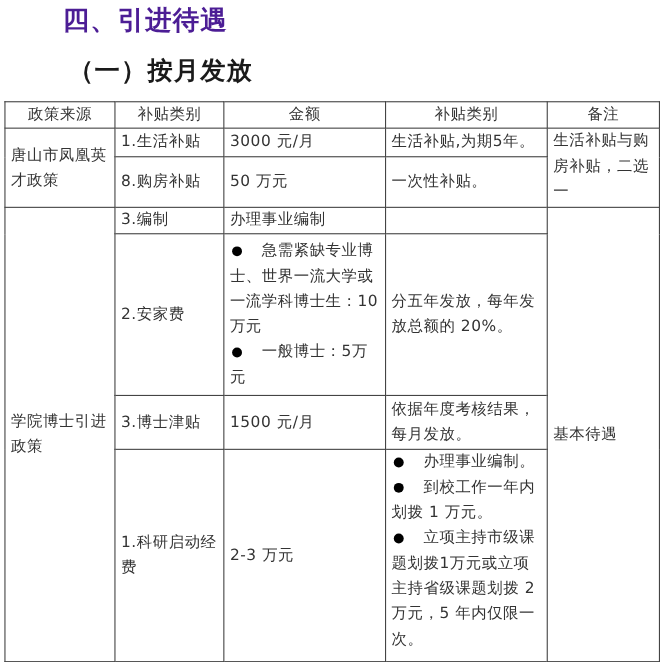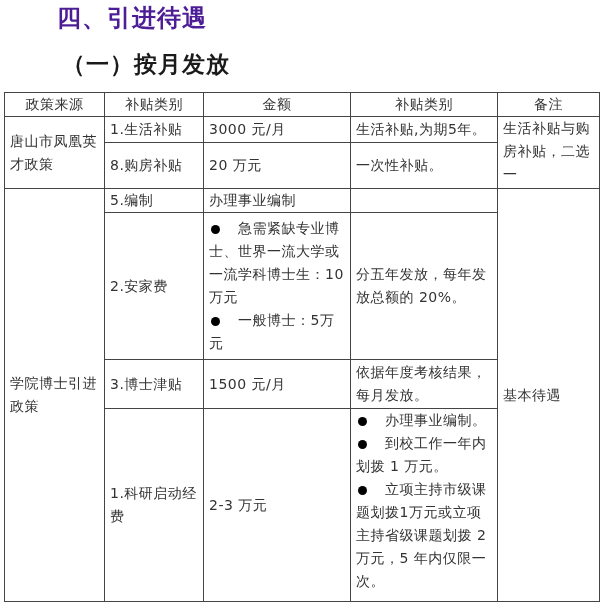--- a/index.html
+++ b/index.html
@@ -41,26 +41,26 @@
   </tr>
   <tr style="height:26px">
     <td rowspan="2" class="spaced">唐山市凤凰英才政策</td>
     <td>1.生活补贴</td>
     <td>3000 元/月</td>
     <td>生活补贴,为期5年。</td>
     <td rowspan="2" class="top spaced">生活补贴与购房补贴，二选一</td>
   </tr>
   <tr style="height:46px">
     <td>8.购房补贴</td>
-    <td>20 万元</td>
+    <td>50 万元</td>
     <td>一次性补贴。</td>
   </tr>
   <tr style="height:23px">
     <td rowspan="4" class="spaced">学院博士引进政策</td>
-    <td>5.编制</td>
+    <td>3.编制</td>
     <td>办理事业编制</td>
     <td></td>
     <td rowspan="4">基本待遇</td>
   </tr>
   <tr style="height:147px">
     <td>2.安家费</td>
     <td class="spaced">
       <span class="bul"><span class="dot"></span><span>急需紧缺专业博士、世界一流大学或一流学科博士生：10万元</span></span>
       <span class="bul"><span class="dot"></span><span>一般博士：5万元</span></span>
     </td>

